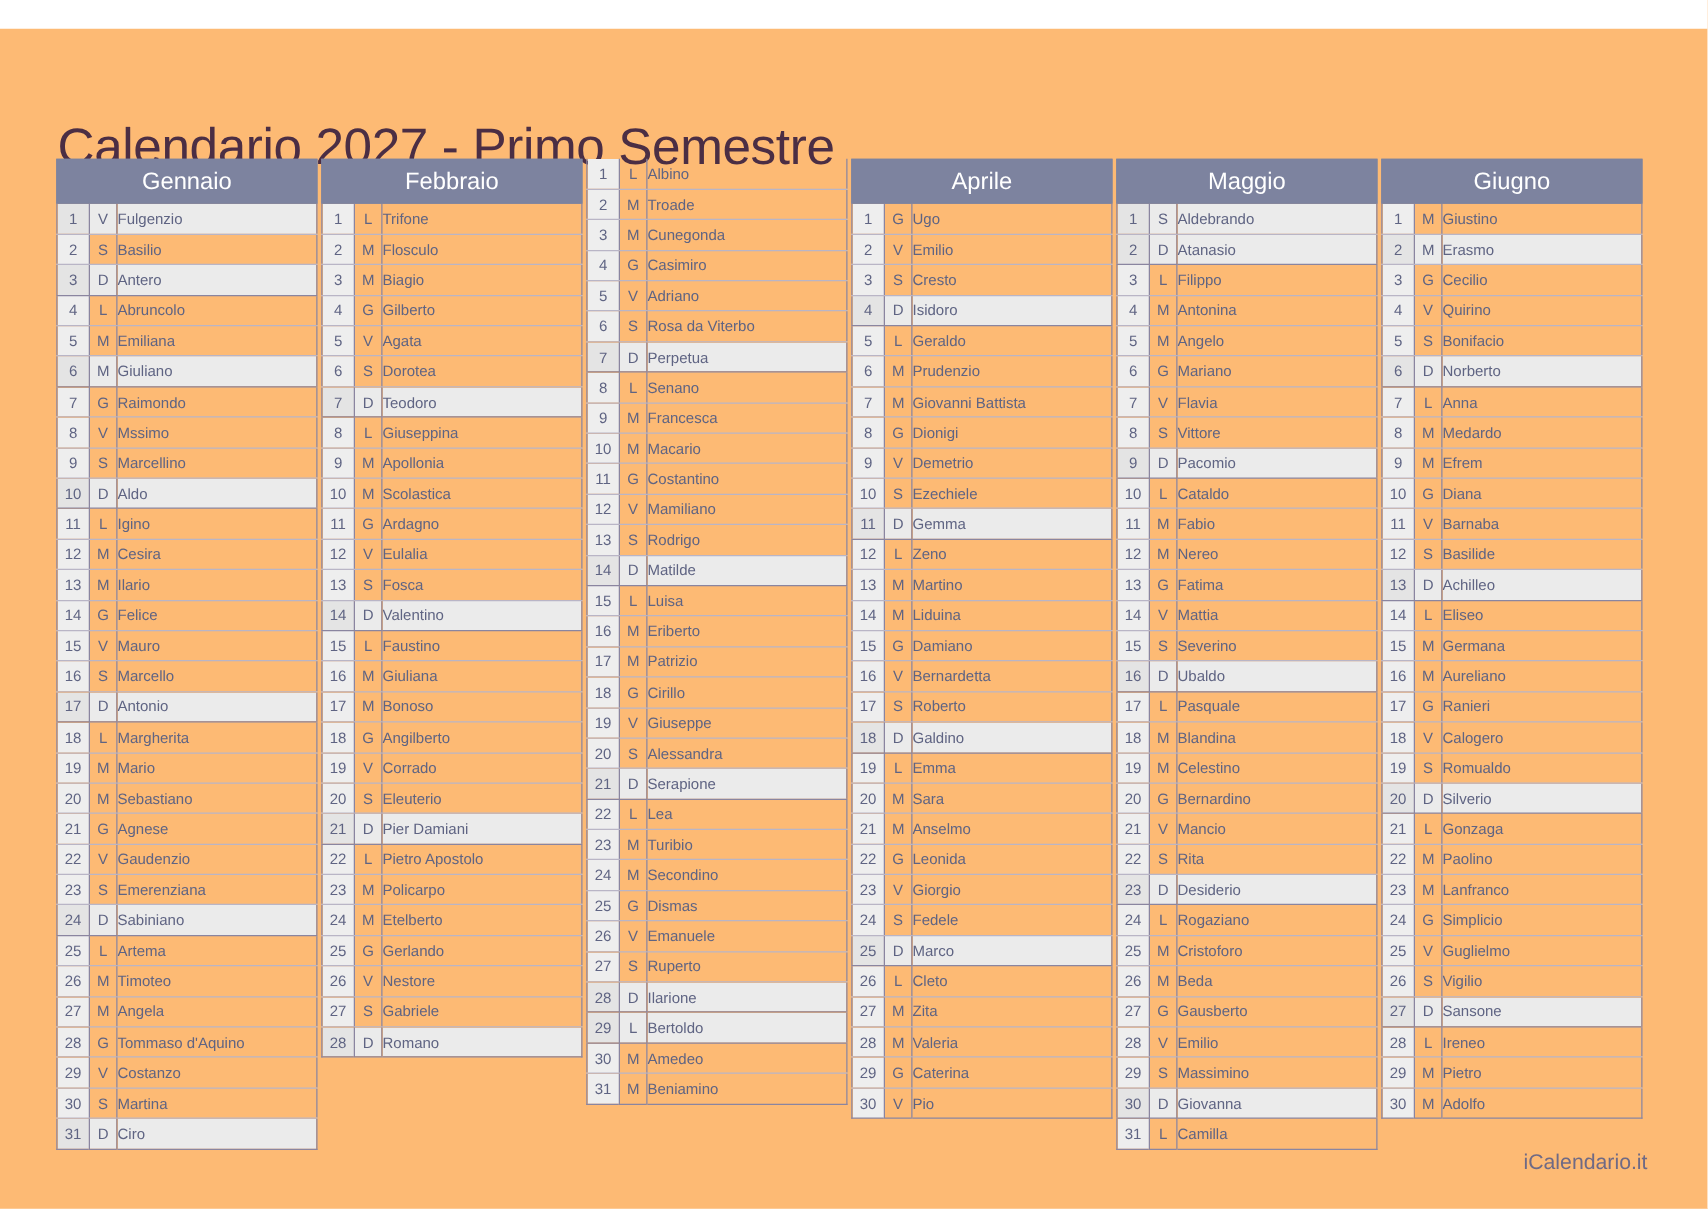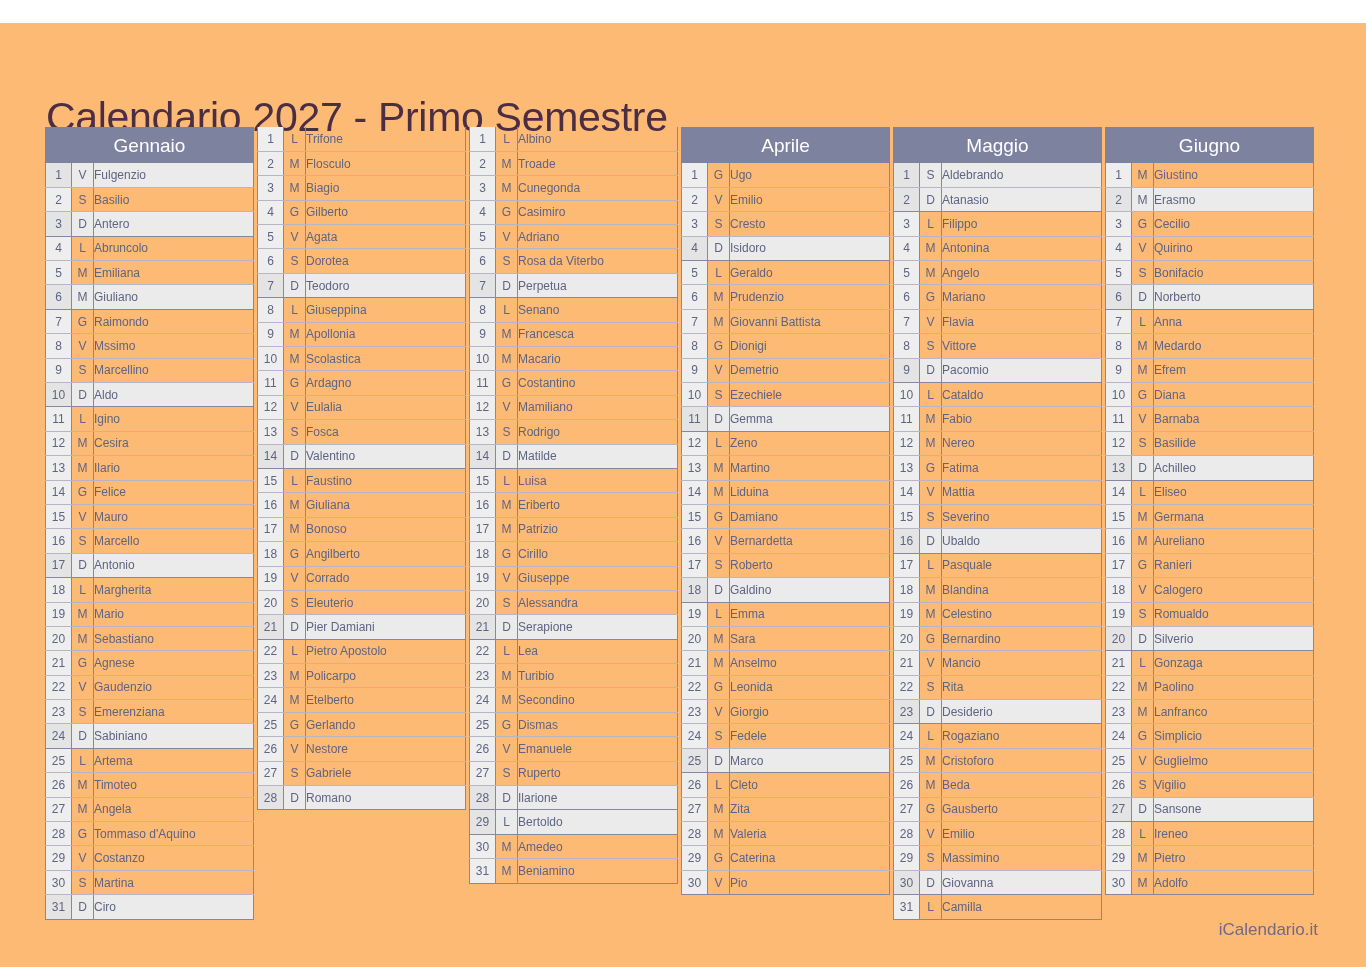--- a/index.html
+++ b/index.html
@@ -259,20 +259,21 @@
             </tr>
             <tr class="hl weekend-end">
               <td class="num">31</td>
               <td class="dow">D</td>
               <td class="saint">Ciro</td>
             </tr>
           </tbody>
         </table>
       </div>
       <div class="month">
+        <div class="month-header">Febbraio</div>
         <table class="days">
           <tbody>
             <tr>
               <td class="num">1</td>
               <td class="dow">L</td>
               <td class="saint">Trifone</td>
             </tr>
             <tr>
               <td class="num">2</td>
               <td class="dow">M</td>

